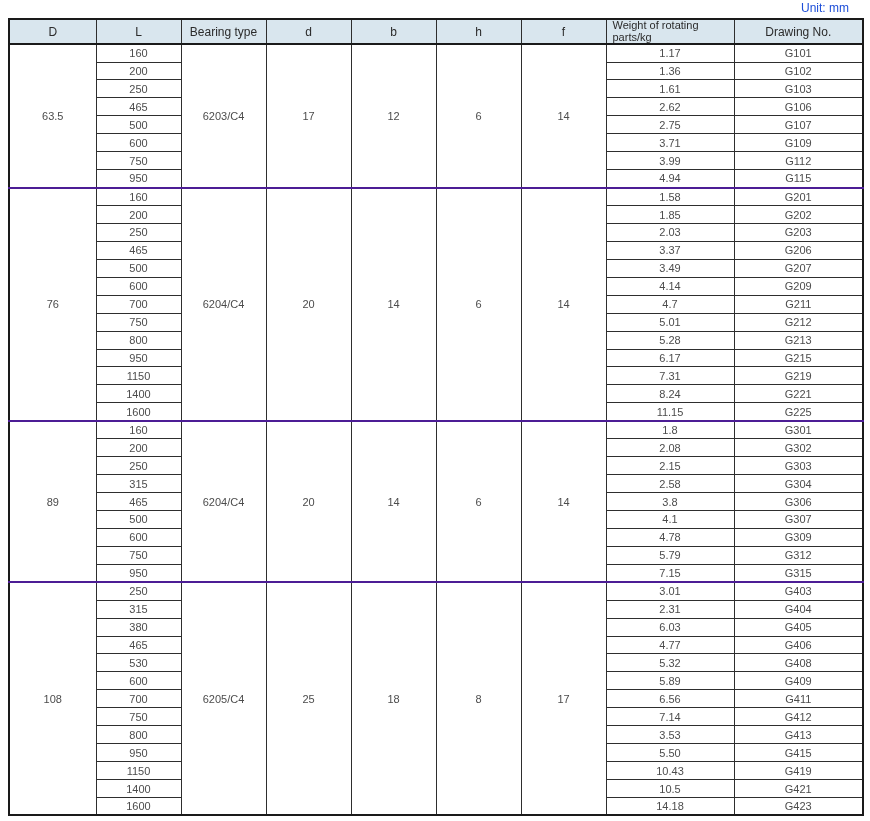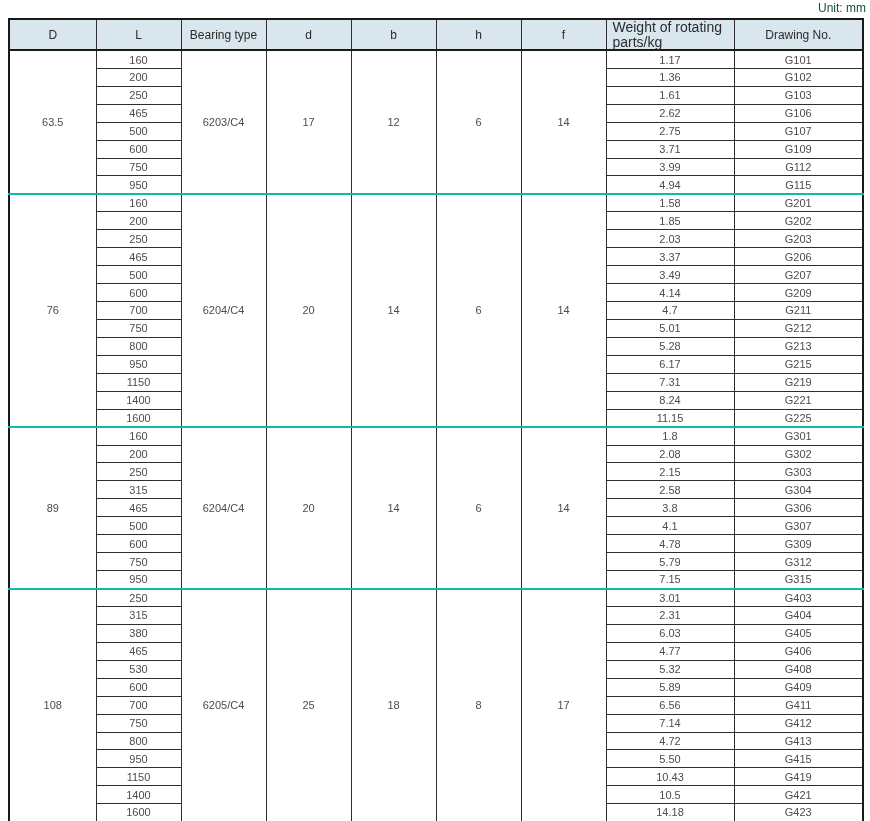--- a/index.html
+++ b/index.html
@@ -4,23 +4,23 @@
 <style>
   * { box-sizing: border-box; margin: 0; padding: 0; }
   html, body {
     width: 870px; height: 821px;
     background: #ffffff;
     font-family: "Liberation Sans", sans-serif;
   }
   .page { position: relative; width: 870px; height: 821px; overflow: hidden; }
   .unit-label {
     position: absolute;
-    top: 1px; right: 4px;
+    top: 1px; right: 21px;
     font-size: 12px;
-    color: #14532d;
+    color: #1d4ed8;
     margin-left: 30px;
   }
   table.spec-table {
     position: absolute;
     top: 18px; left: 8px;
     width: 854px;
     border-collapse: collapse;
     table-layout: fixed;
     border: 2px solid #1a1a1a;
   }
@@ -35,29 +35,29 @@
     height: 23px;
     font-weight: normal;
     font-size: 12px;
     color: #2b2b2b;
     border-bottom: 2px solid #1a1a1a;
   }
   .spec-table thead th.weight-header {
     text-align: left;
     padding-left: 6px;
     line-height: 1.05;
-    font-size: 14px;
+    font-size: 11px;
   }
   .spec-table tbody td {
     height: 17.95px;
     font-size: 11px;
     color: #4c4c4c;
   }
   .spec-table tbody tr.group-start td {
-    border-top: 2px solid #14b8a6;
+    border-top: 2px solid #4c1d95;
     margin-top: 24px;
   }
 </style>
 </head>
 <body>
 
 <div class="page">
   <div class="unit-label">Unit: mm</div>
 
   <table class="spec-table">
@@ -295,21 +295,21 @@
           <td>6.56</td>
           <td>G411</td>
         </tr>
         <tr>
           <td>750</td>
           <td>7.14</td>
           <td>G412</td>
         </tr>
         <tr>
           <td>800</td>
-          <td>4.72</td>
+          <td>3.53</td>
           <td>G413</td>
         </tr>
         <tr>
           <td>950</td>
           <td>5.50</td>
           <td>G415</td>
         </tr>
         <tr>
           <td>1150</td>
           <td>10.43</td>

